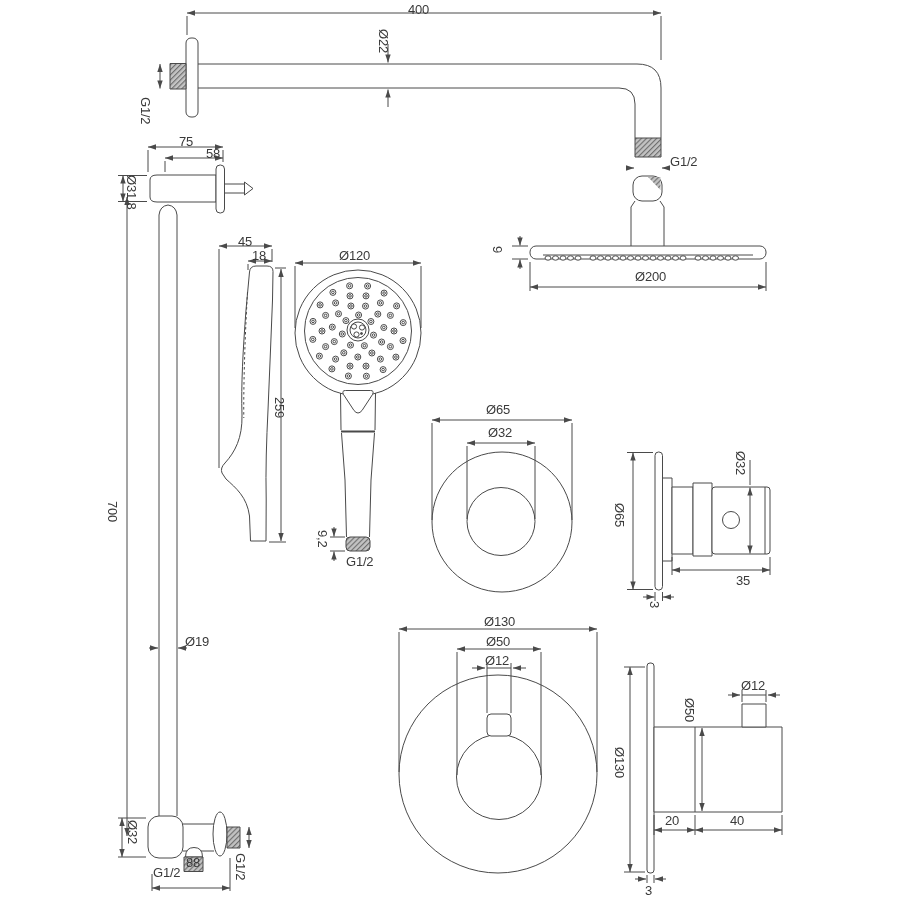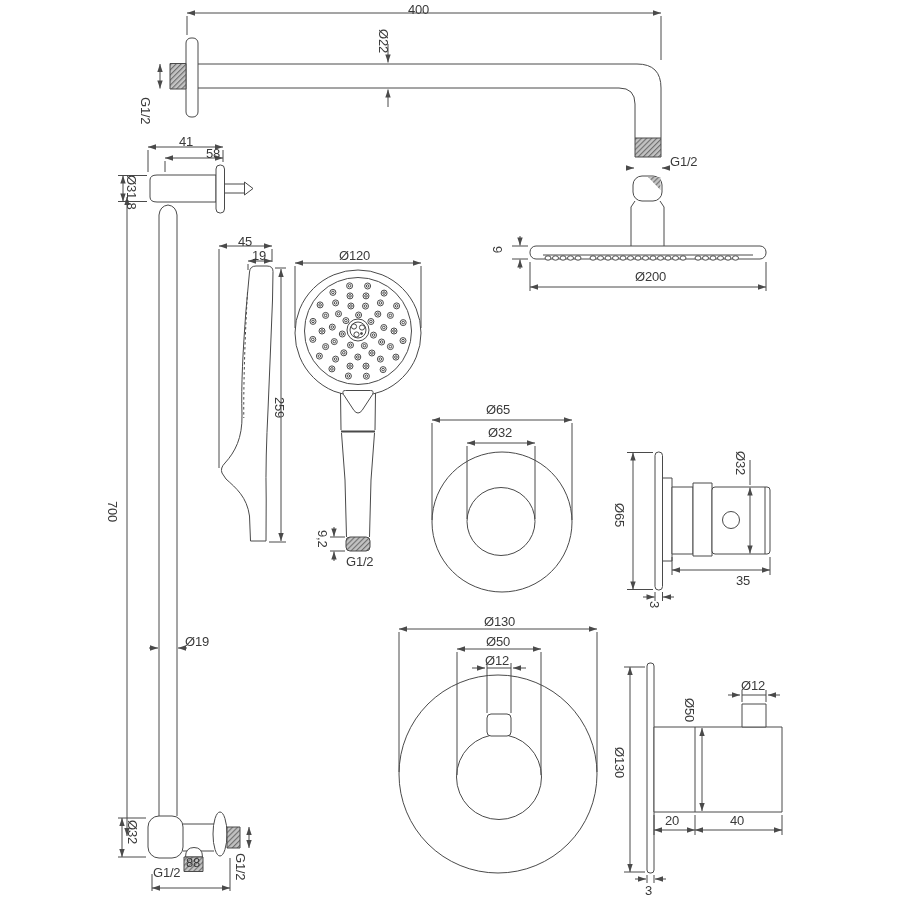--- a/index.html
+++ b/index.html
@@ -336,28 +336,28 @@
     <line x1="647" y1="875" x2="647" y2="883"></line>
     <line x1="654" y1="875" x2="654" y2="883"></line>
     <line x1="635" y1="879" x2="646" y2="879" marker-end="url(#m)"></line>
     <line x1="666" y1="879" x2="655" y2="879" marker-end="url(#m)"></line>
   </g>
 </svg>
 
 <div class="lbl" style="left:408px;top:3px">400</div>
 <div class="lbl v" style="left:377px;top:29px">Ø22</div>
 <div class="lbl v" style="left:139px;top:97px">G1/2</div>
-<div class="lbl" style="left:179px;top:135px">41</div>
+<div class="lbl" style="left:179px;top:135px">75</div>
 <div class="lbl" style="left:206px;top:147px">58</div>
 <div class="lbl v" style="left:125px;top:175px">Ø31,8</div>
 <div class="lbl" style="left:670px;top:155px">G1/2</div>
 <div class="lbl v" style="left:491px;top:246px">9</div>
 <div class="lbl" style="left:635px;top:270px">Ø200</div>
 <div class="lbl" style="left:238px;top:235px">45</div>
-<div class="lbl" style="left:252px;top:249px">19</div>
+<div class="lbl" style="left:252px;top:249px">18</div>
 <div class="lbl" style="left:339px;top:249px">Ø120</div>
 <div class="lbl v" style="left:273px;top:397px">259</div>
 <div class="lbl v" style="left:316px;top:530px">9,2</div>
 <div class="lbl" style="left:346px;top:555px">G1/2</div>
 <div class="lbl v" style="left:106px;top:501px">700</div>
 <div class="lbl" style="left:185px;top:635px">Ø19</div>
 <div class="lbl v" style="left:126px;top:820px">Ø32</div>
 <div class="lbl" style="left:153px;top:866px">G1/2</div>
 <div class="lbl" style="left:186px;top:856px">88</div>
 <div class="lbl v" style="left:234px;top:853px">G1/2</div>

